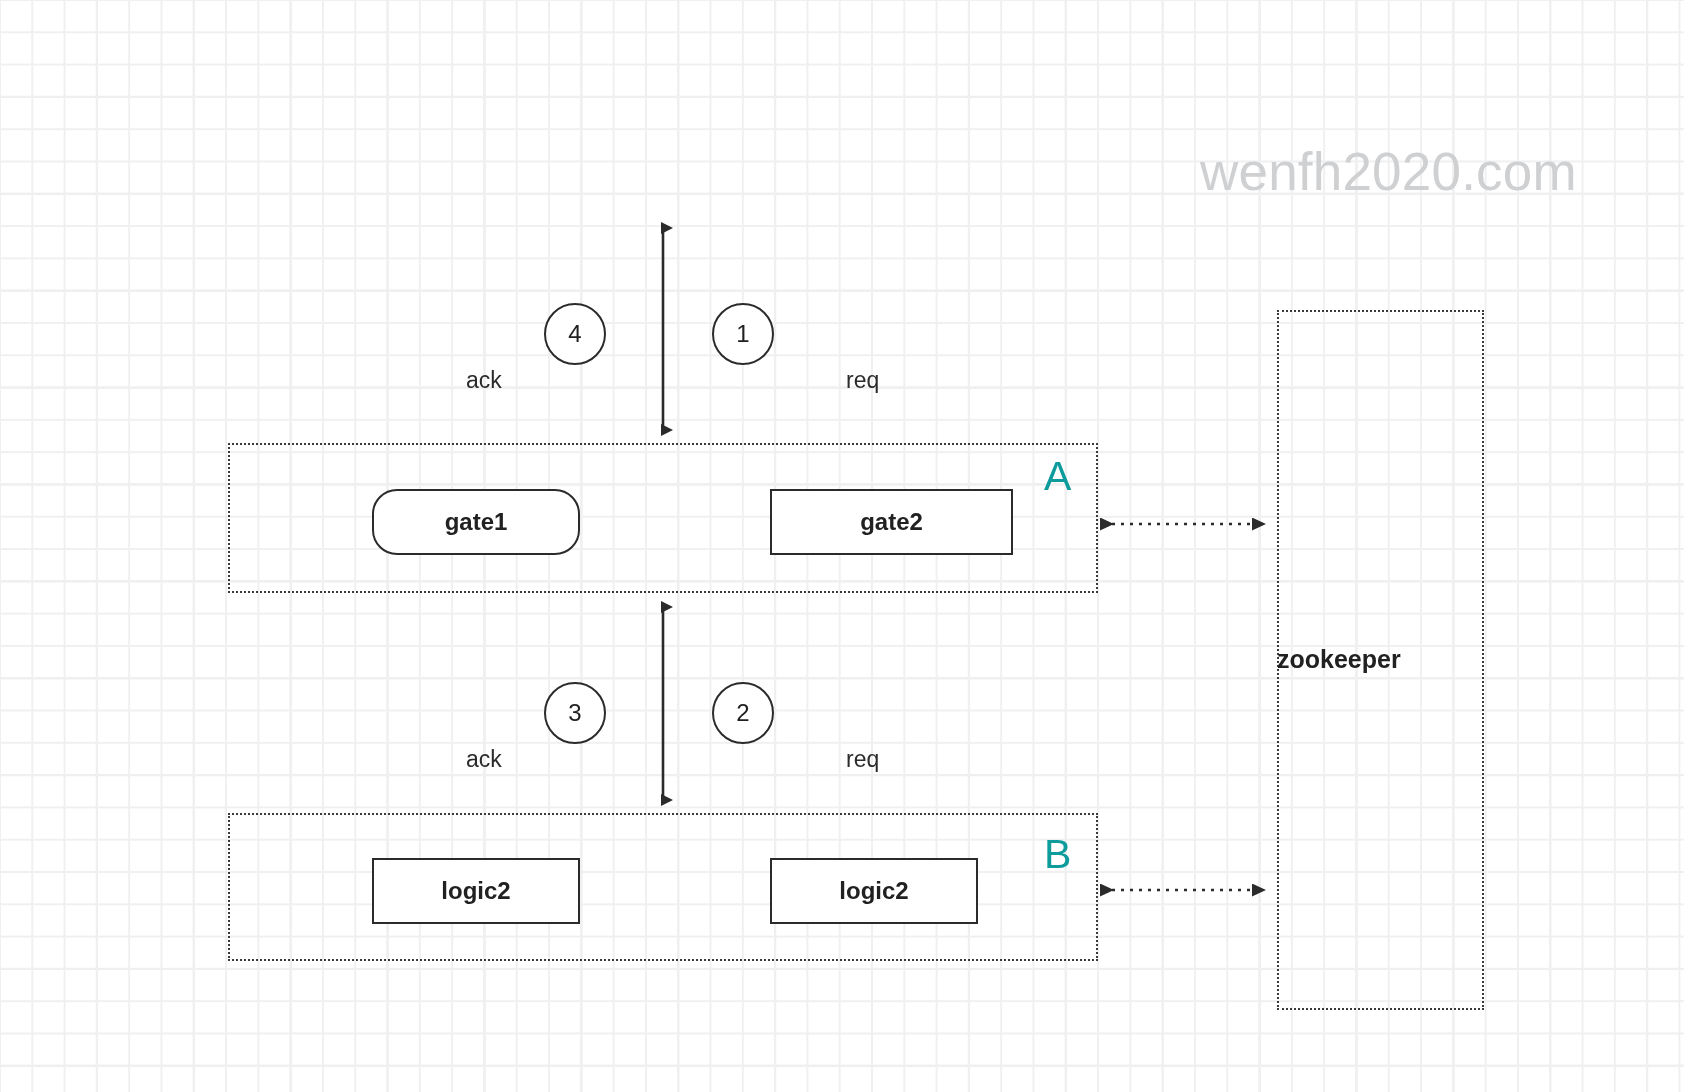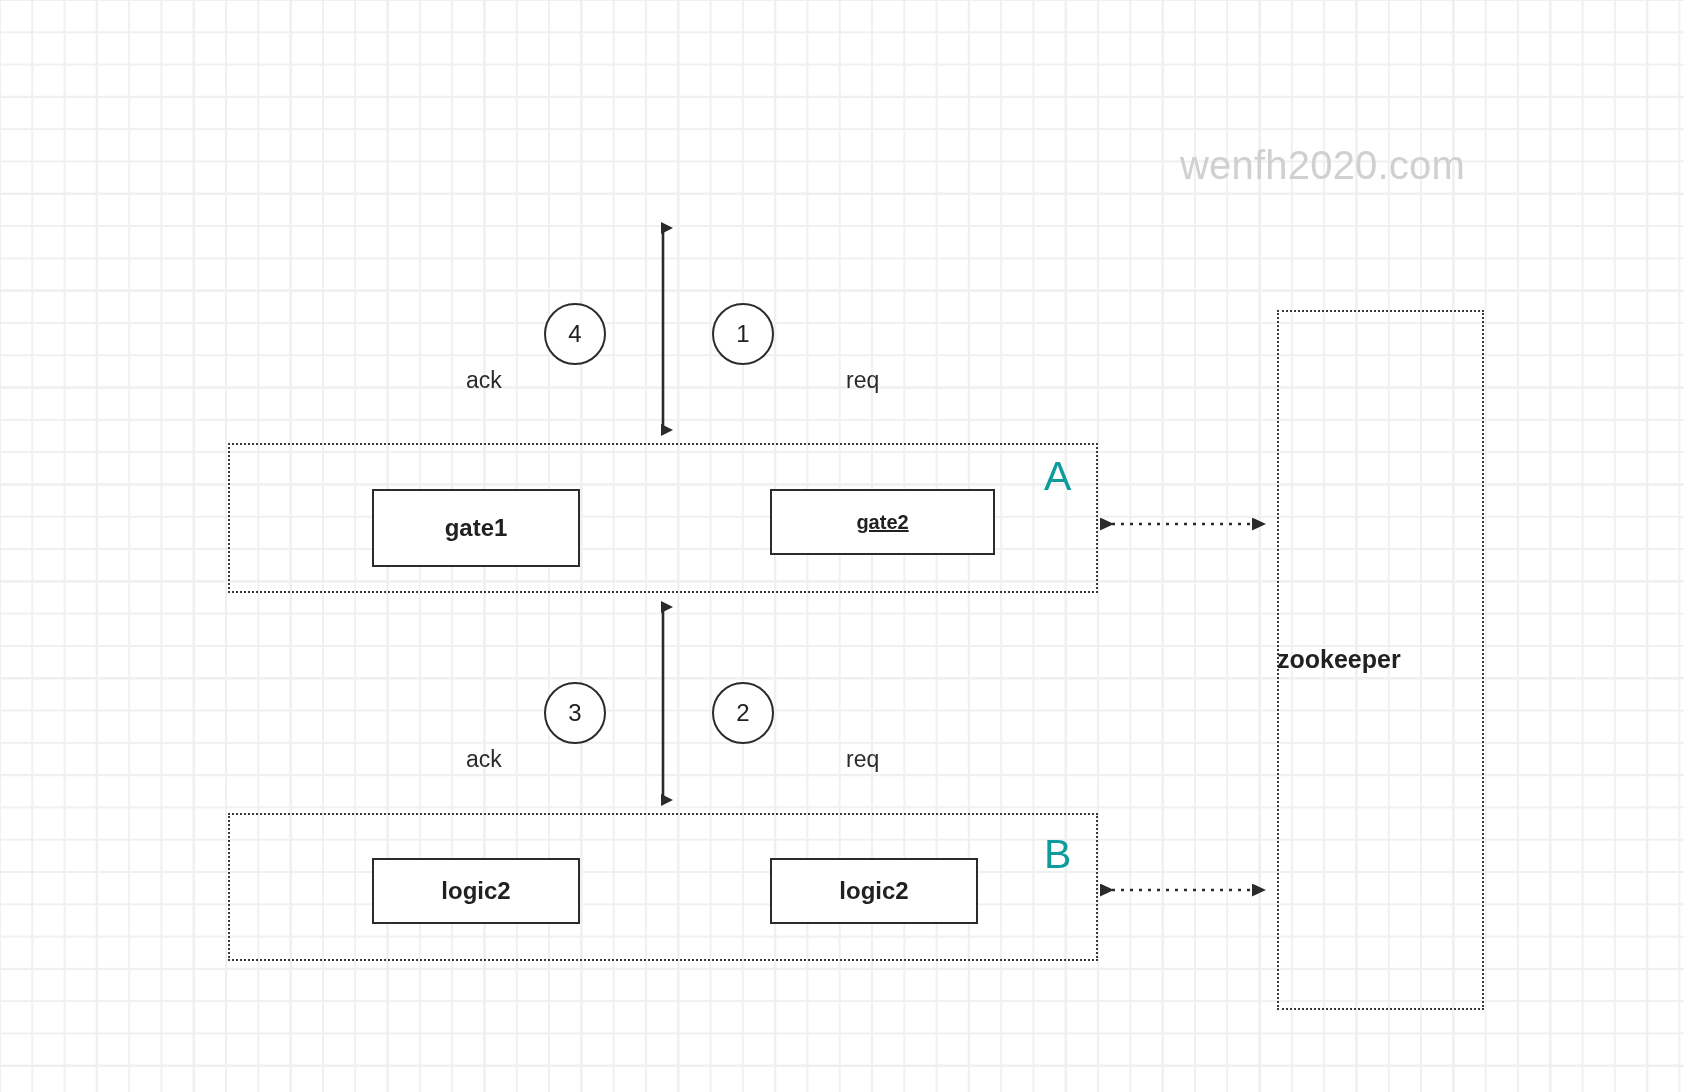--- a/index.html
+++ b/index.html
@@ -63,41 +63,42 @@
   }
   .group-letter {
     position: absolute;
     font-size: 41px;
     line-height: 1;
     font-weight: 400;
     white-space: nowrap;
   }
   .watermark {
     position: absolute;
-    font-size: 40px;
+    font-size: 53px;
     line-height: 1;
     color: #cfd0d2;
     white-space: nowrap;
     letter-spacing: 0.2px;
     user-select: none;
+    margin-left: 20px;
   }
   svg.overlay {
     position: absolute;
     left: 0;
     top: 0;
     width: 1684px;
     height: 1092px;
     overflow: visible;
     pointer-events: none;
   }
 
   
   #client-box   { left: 560px; top: 143px;  width: 206px; height: 71px;  font-size: 25px; }
-  #gate1-box    { left: 372px; top: 489px;  width: 208px; height: 78px;  font-size: 24px; font-weight: bold; }
-  #gate2-box    { left: 770px; top: 489px;  width: 225px; height: 66px;  font-size: 20px; font-weight: bold; text-decoration: underline; }
+  #gate1-box    { left: 372px; top: 489px;  width: 208px; height: 66px;  font-size: 24px; font-weight: bold; border-radius: 25px; }
+  #gate2-box    { left: 770px; top: 489px;  width: 243px; height: 66px;  font-size: 24px; font-weight: bold; }
   #logic2-a-box { left: 372px; top: 858px;  width: 208px; height: 66px;  font-size: 24px; font-weight: bold; }
   #logic2-b-box { left: 770px; top: 858px;  width: 208px; height: 66px;  font-size: 24px; font-weight: bold; }
 
   #group-a-box  { left: 228px; top: 443px;  width: 870px; height: 150px; }
   #group-b-box  { left: 228px; top: 813px;  width: 870px; height: 148px; }
   #zookeeper-box{ left: 1277px; top: 310px; width: 207px; height: 700px; }
 
   #zookeeper-label {
     position: absolute;
     left: 1277px; top: 645px; width: 207px;

